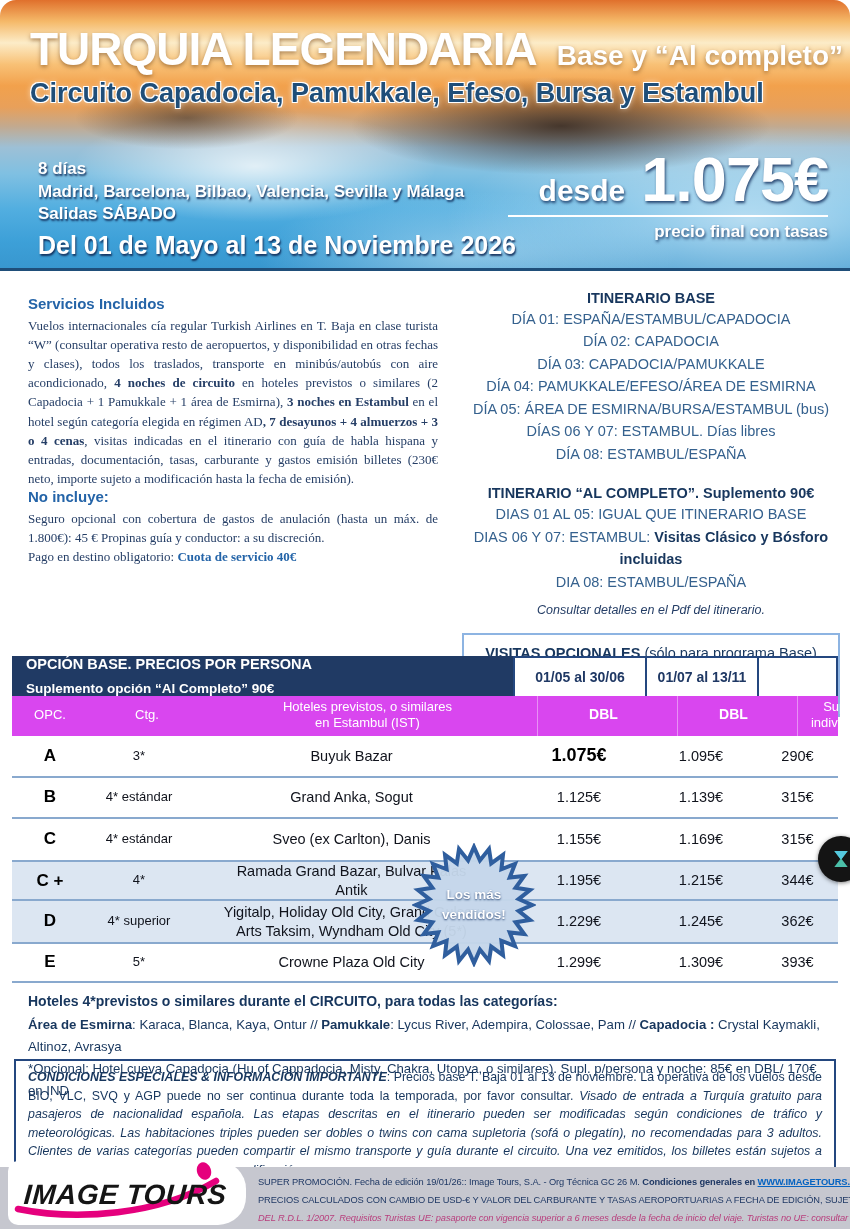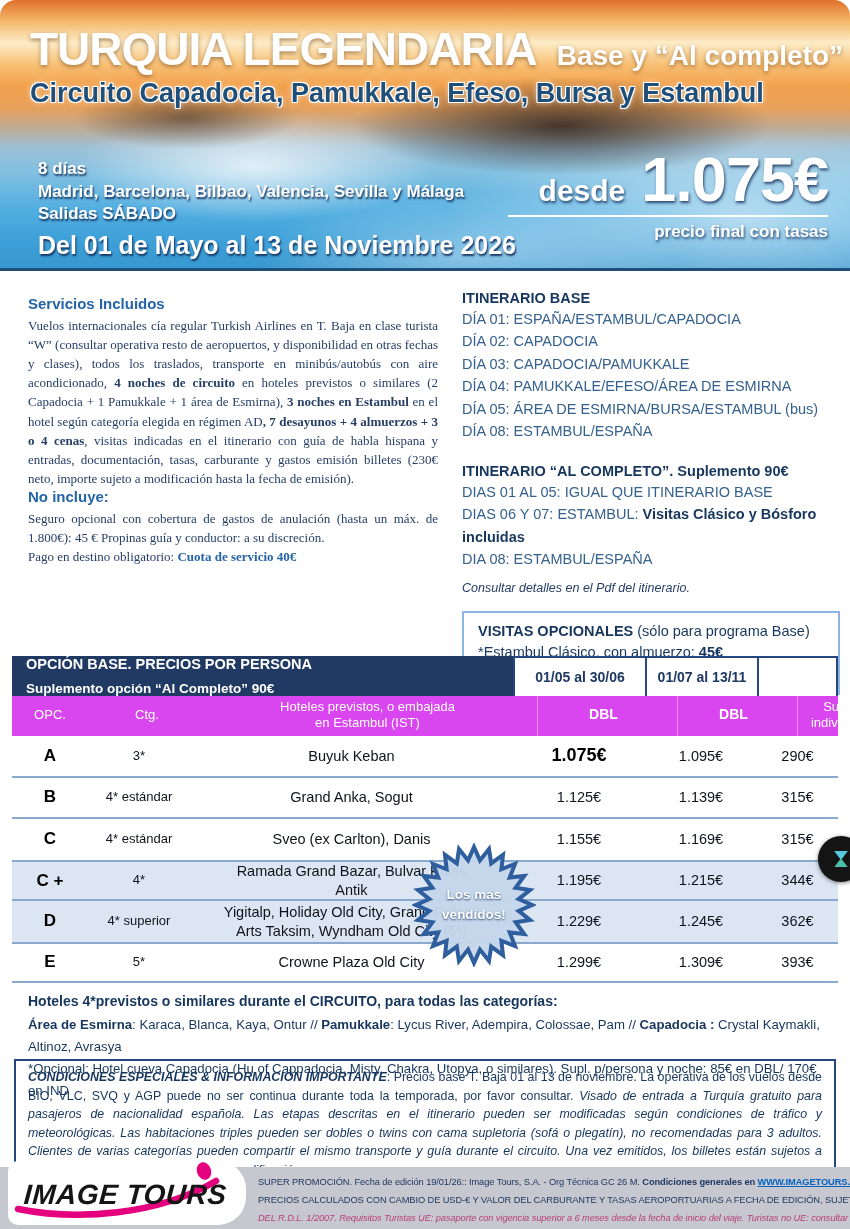--- a/index.html
+++ b/index.html
@@ -30,21 +30,21 @@
   .price-block{position:absolute;right:22px;top:148px;width:340px;text-align:right;color:#fff;
     text-shadow:1px 2px 3px rgba(18,45,90,.85);}
   .price-row{display:flex;justify-content:flex-end;align-items:baseline;gap:16px;}
   .price-from{font-size:30px;font-weight:700;margin-left:8px;}
   .price-amount{font-size:63px;font-weight:700;letter-spacing:-1px;line-height:1;}
   .price-rule{border:none;border-top:2px solid #fff;margin:4px 0 5px auto;width:320px;}
   .price-note{font-size:17px;font-weight:700;}
 
   
   .col-left{position:absolute;left:28px;top:284px;width:410px;margin-top:11px;}
-  .col-right{position:absolute;left:462px;top:290px;width:378px;}
+  .col-right{position:absolute;left:462px;top:290px;width:378px;text-align:center;}
   h3.sec{margin:0 0 4px 0;font-size:15px;font-weight:700;color:#2464A8;}
   .para{margin:0;font-size:13px;line-height:1.47;text-align:justify;color:#253E66;white-space:pre-line;font-family:Liberation Serif, serif;}
   .mt18{margin-top:18px;}
   .itin-h{margin:0;font-size:14.5px;font-weight:700;color:#17365D;}
   .itin-days{margin:2px 0 0 0;font-size:14.5px;line-height:1.55;color:#35618E;}
   .itin-note{margin:10px 0 0 0;font-size:12.5px;font-style:italic;color:#253E66;}
   .gap20{height:20px;}
   .visitas-box{margin-top:16px;border:2px solid #8DB4E2;padding:10px 14px 12px 14px;
     font-size:14.5px;color:#17365D;}
   .visitas-box .vline{margin-top:5px;}
@@ -145,20 +145,21 @@
   </div>
 
   <div class="col-right">
     <h4 class="itin-h">ITINERARIO BASE</h4>
     <div class="itin-days">
       <div>DÍA 01: ESPAÑA/ESTAMBUL/CAPADOCIA</div>
       <div>DÍA 02: CAPADOCIA</div>
       <div>DÍA 03: CAPADOCIA/PAMUKKALE</div>
       <div>DÍA 04: PAMUKKALE/EFESO/ÁREA DE ESMIRNA</div>
       <div>DÍA 05: ÁREA DE ESMIRNA/BURSA/ESTAMBUL (bus)</div>
+      <div>DÍAS 06 Y 07: ESTAMBUL. Días libres</div>
       <div>DÍA 08: ESTAMBUL/ESPAÑA</div>
     </div>
     <div class="gap20"></div>
     <h4 class="itin-h">ITINERARIO “AL COMPLETO”. Suplemento 90€</h4>
     <div class="itin-days">
       <div>DIAS 01 AL 05: IGUAL QUE ITINERARIO BASE</div>
       <div><span>DIAS 06 Y 07: ESTAMBUL: </span><span style="font-weight: 700; color: rgb(23, 54, 93);">Visitas Clásico y Bósforo incluidas</span></div>
       <div>DIA 08: ESTAMBUL/ESPAÑA</div>
     </div>
     <p class="itin-note">Consultar detalles en el Pdf del itinerario.</p>
@@ -176,32 +177,32 @@
         <span class="t1">OPCIÓN BASE. PRECIOS POR PERSONA</span>
         <span class="t2">Suplemento opción “Al Completo” 90€</span>
       </div>
       <div class="dcell">01/05 al 30/06</div>
       <div class="dcell">01/07 al 13/11</div>
       <div class="dcell last"></div>
     </div>
     <div class="tgrid thead2">
       <div>OPC.</div>
       <div>Ctg.</div>
-      <div>Hoteles previstos, o embajada
+      <div>Hoteles previstos, o similares
 en Estambul (IST)</div>
       <div class="sep dbl">DBL</div>
       <div class="sep dbl">DBL</div>
       <div class="sep">Supl.
 individual</div>
     </div>
 
     <div class="tgrid trow r-a">
       <div class="opc">A</div>
       <div class="ctg">3*</div>
-      <div>Buyuk Keban</div>
+      <div>Buyuk Bazar</div>
       <div class="p-big">1.075€</div>
       <div>1.095€</div>
       <div>290€</div>
     </div>
     <div class="tgrid trow r-b">
       <div class="opc">B</div>
       <div class="ctg">4* estándar</div>
       <div>Grand Anka, Sogut</div>
       <div>1.125€</div>
       <div>1.139€</div>

